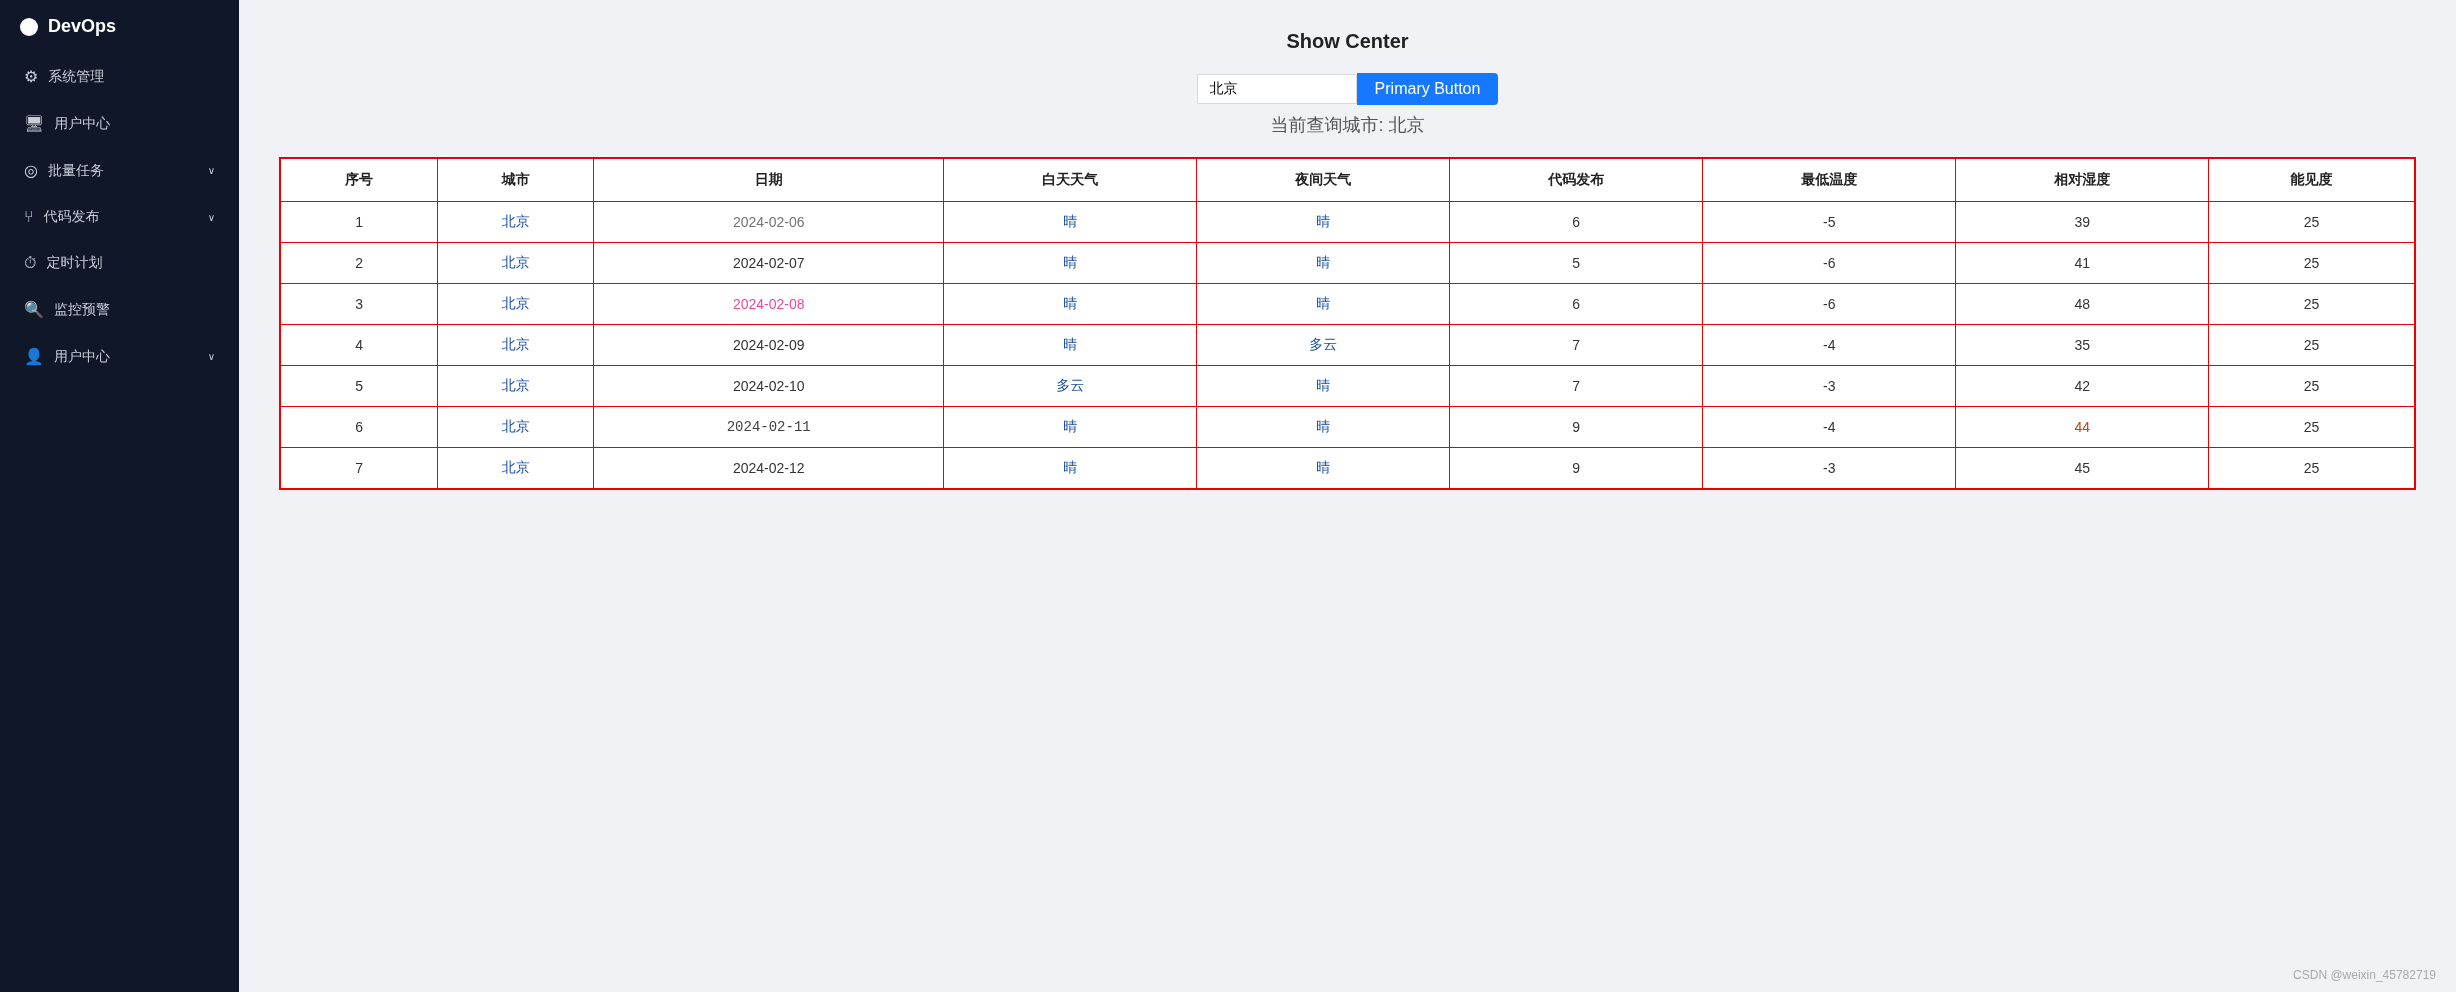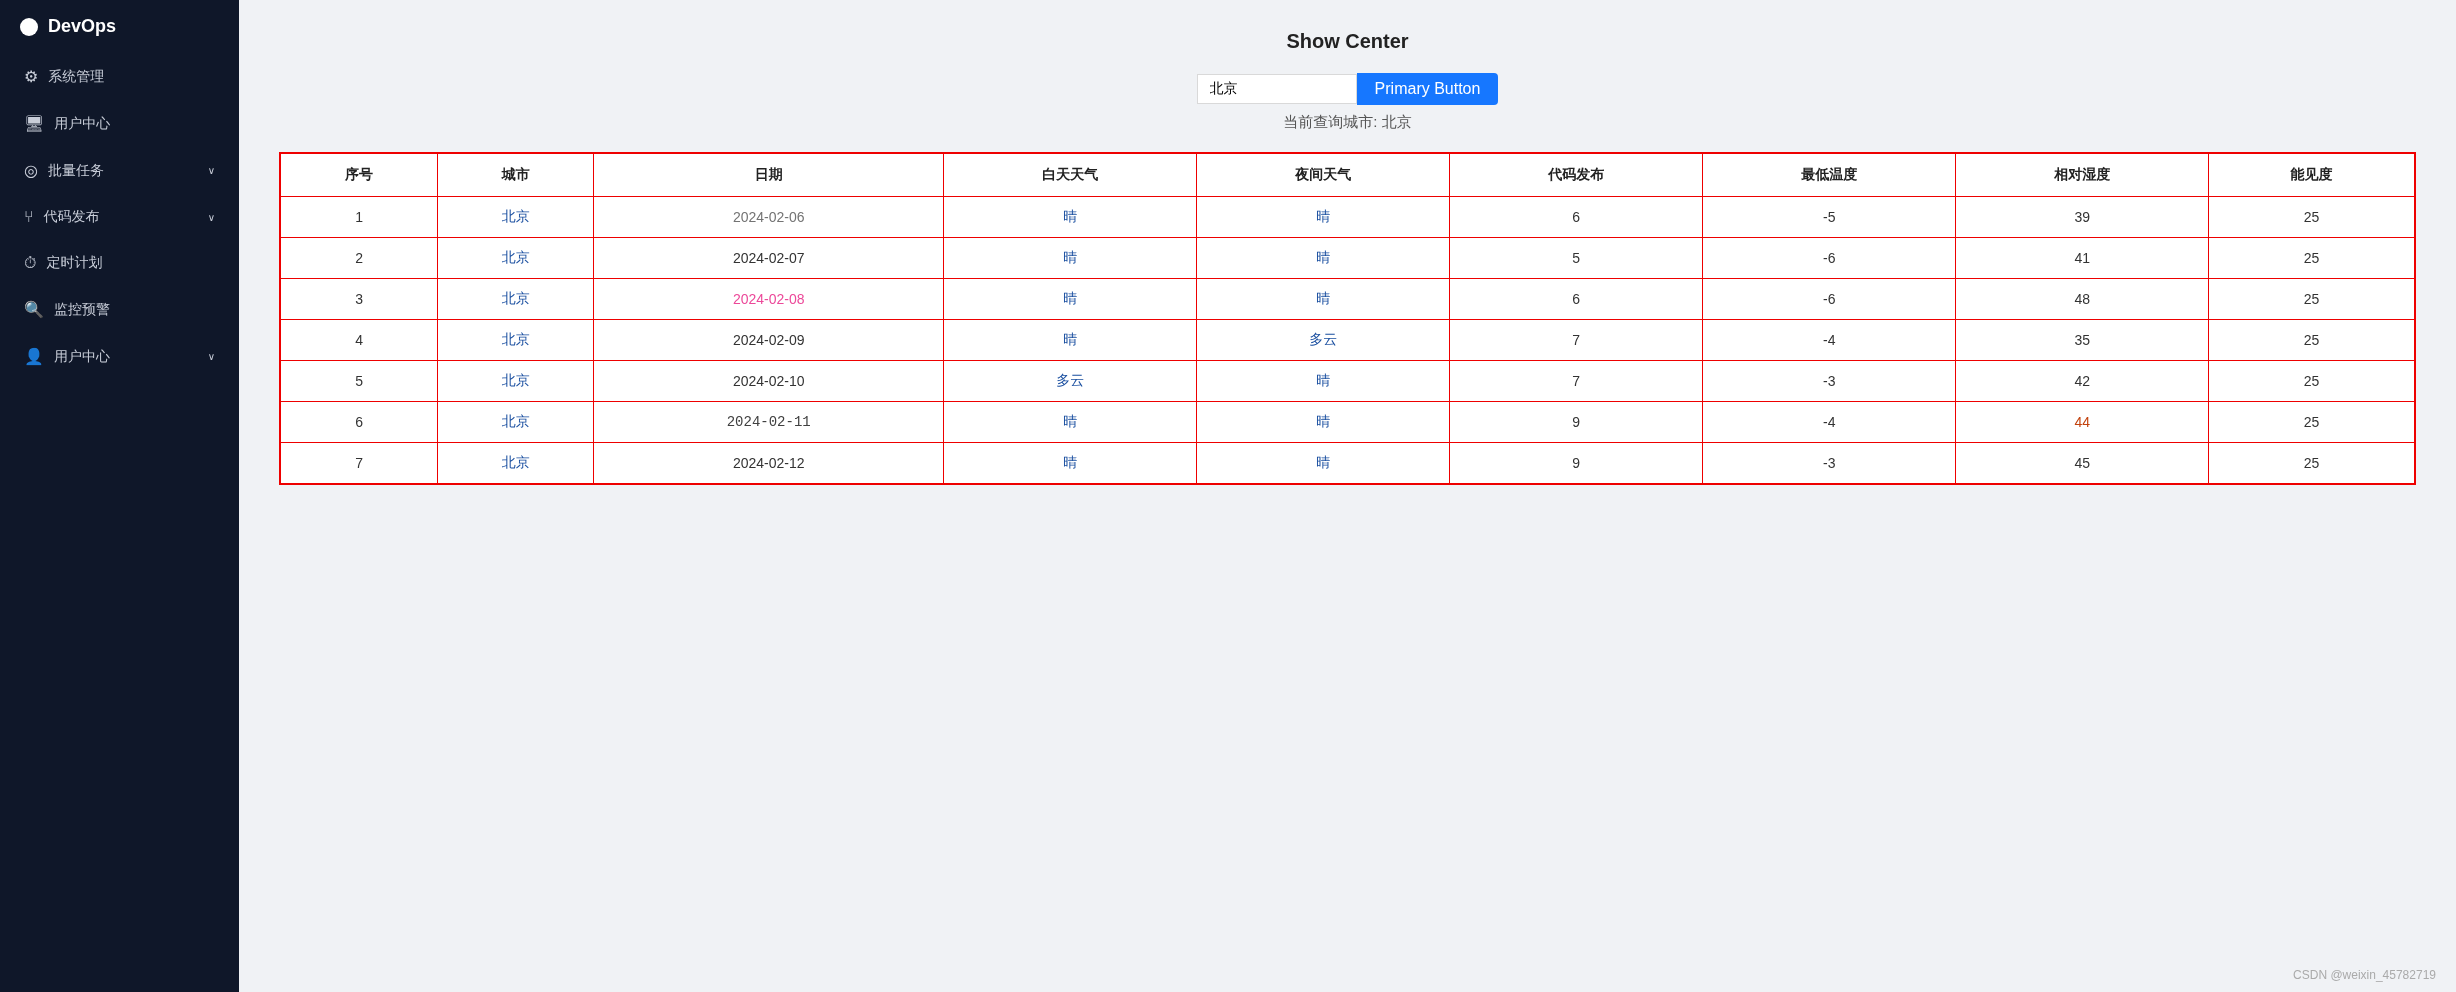--- a/index.html
+++ b/index.html
@@ -94,21 +94,21 @@
       color: #fff;
       border: none;
       padding: 7px 18px;
       font-size: 16px;
       cursor: pointer;
       border-radius: 0 4px 4px 0;
     }
 
     .current-city {
       text-align: center;
-      font-size: 15px;
+      font-size: 18px;
       color: #555;
       margin-bottom: 20px;
     }
 
     
     .weather-table {
       width: 100%;
       border-collapse: collapse;
       border: 2px solid #e00;
       background: #fff;

